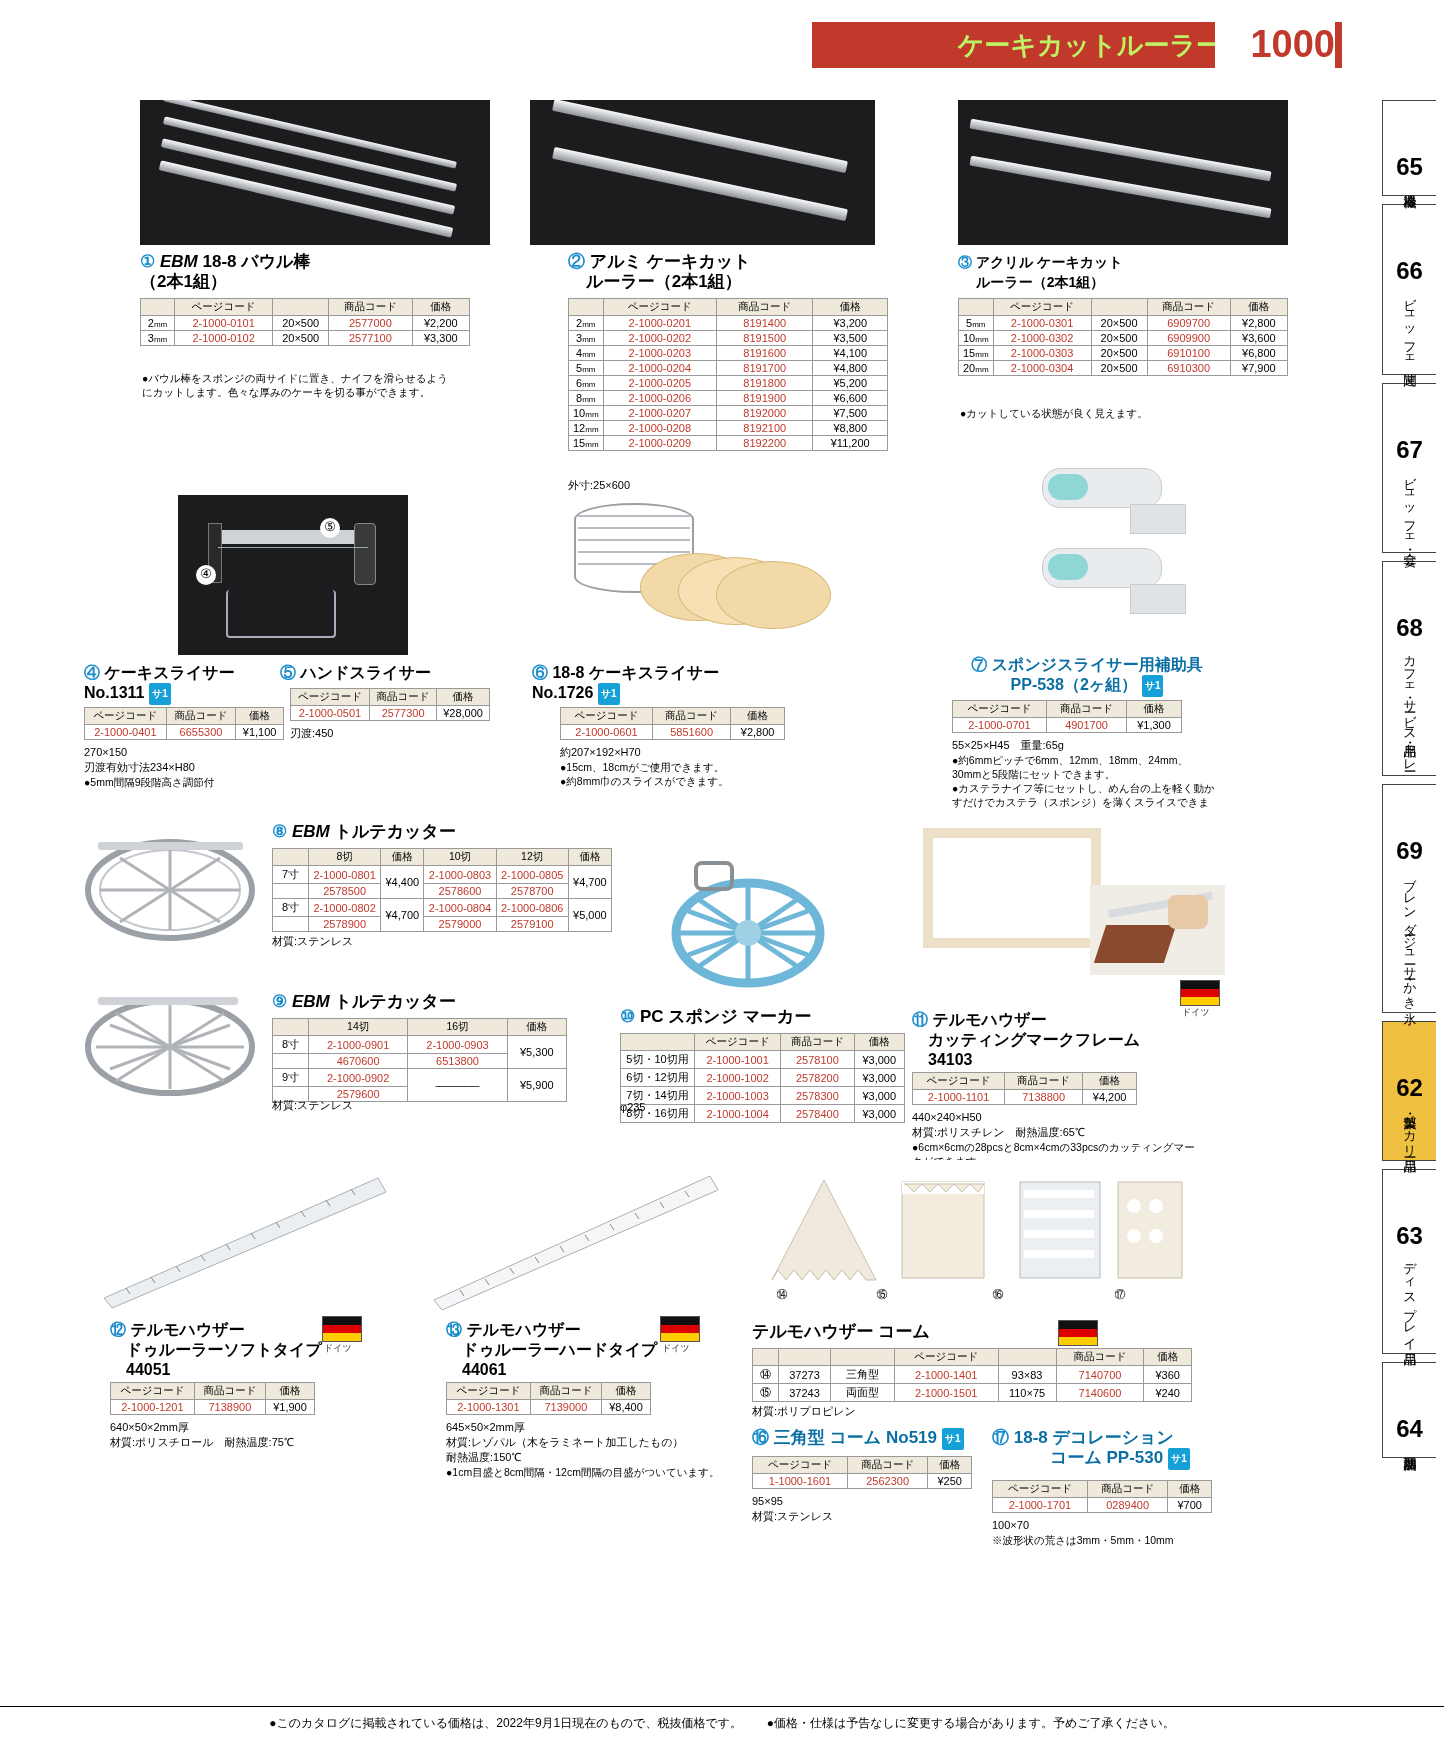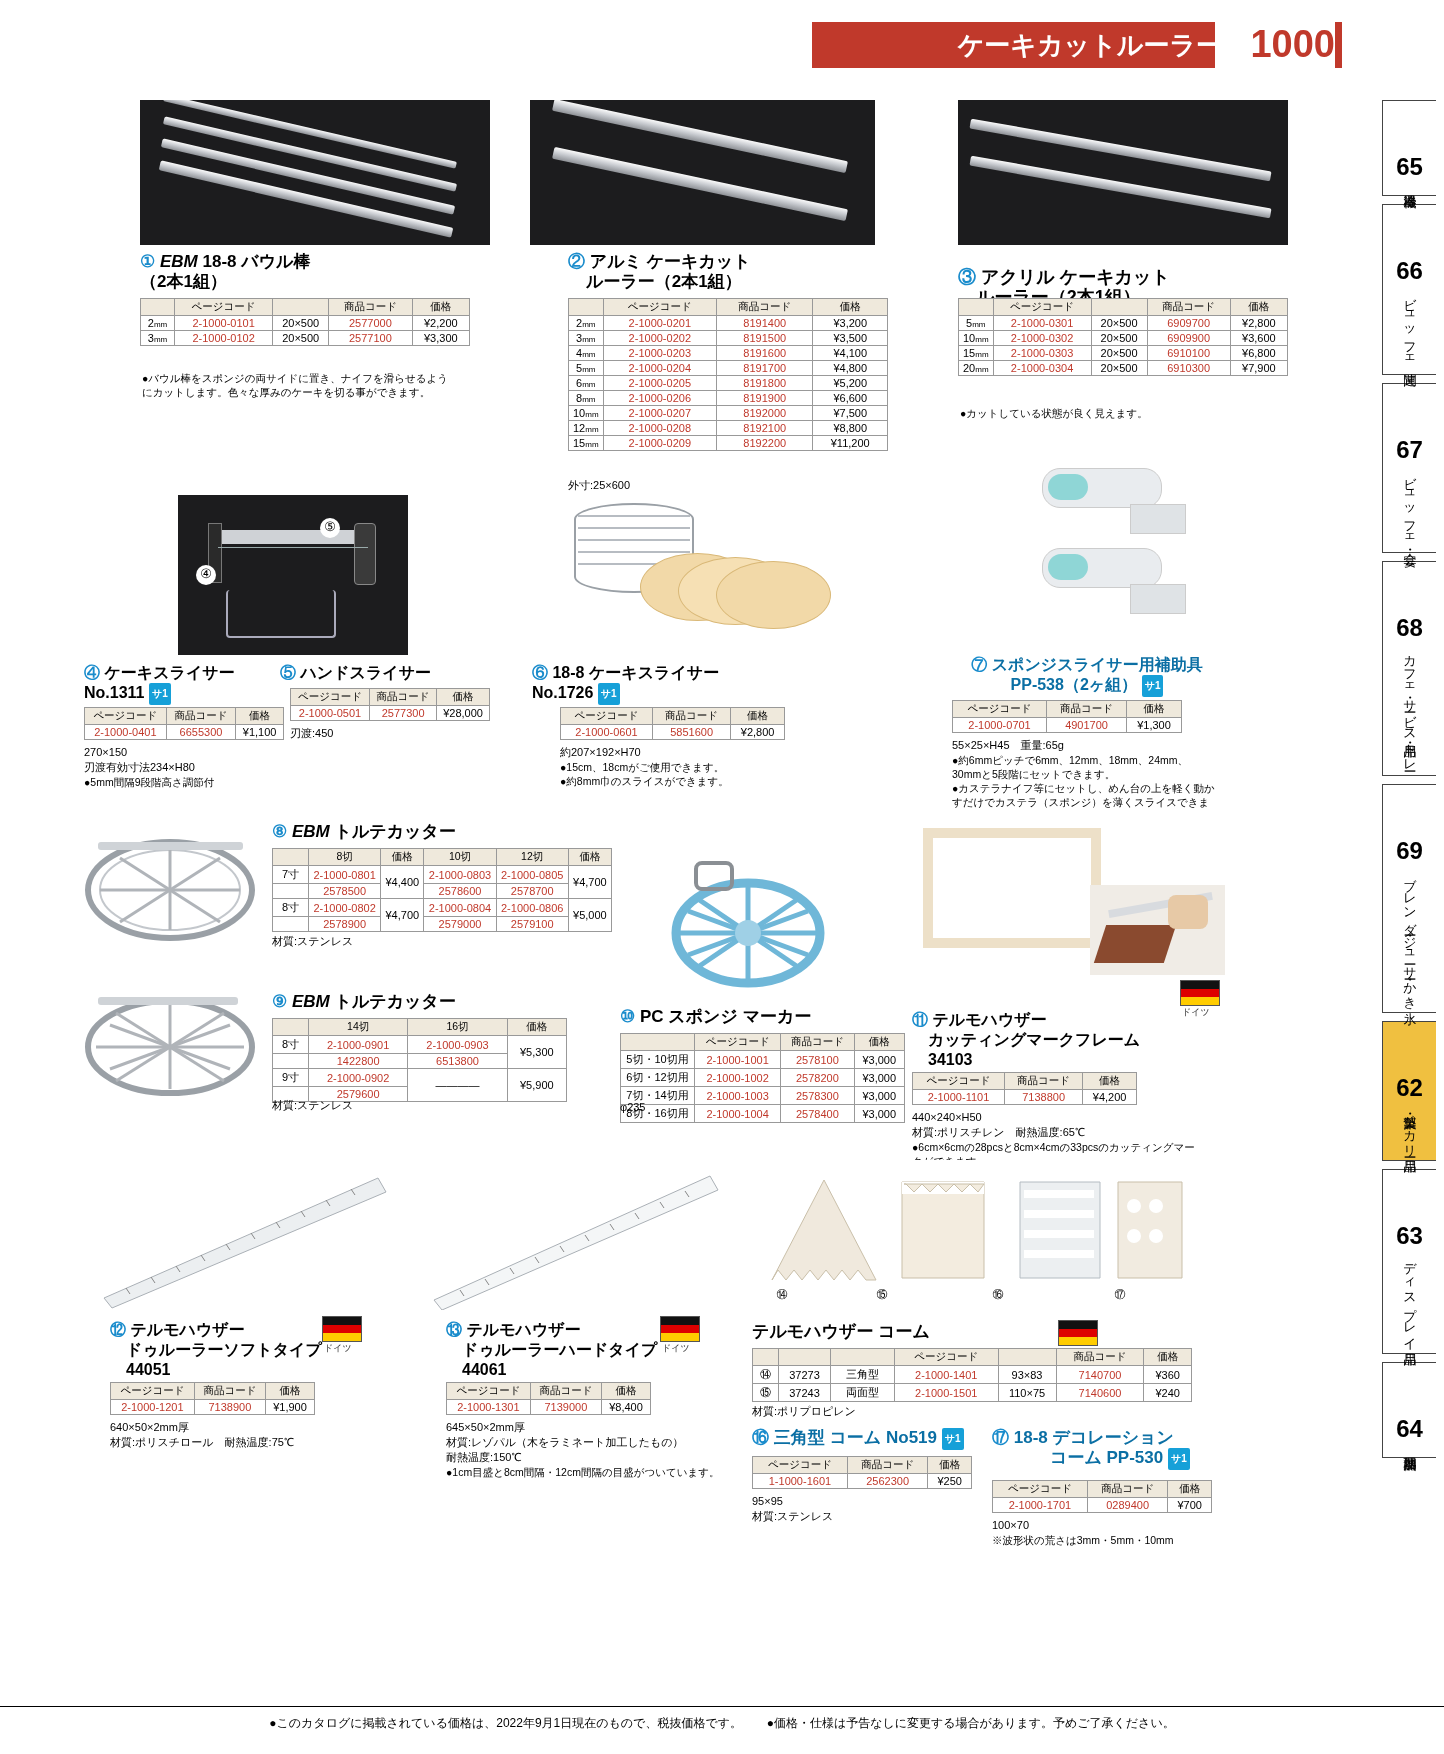--- a/index.html
+++ b/index.html
@@ -16,21 +16,21 @@
   .header { position:absolute; left:0; top:0; width:1444px; height:88px; }
   .hdr-note {
     position:absolute; left:60px; top:14px; width:455px; height:62px;
     border-right:2px solid #000;
     font-size:19px; line-height:29px; font-weight:bold;
     padding-left:30px; padding-top:2px;
   }
   .hdr-note .red { color:#cc0000; }
   .hdr-title {
     position:absolute; left:812px; top:22px; width:530px; height:46px;
-    background:#c0392b; color:#ffffff; text-align:right;
+    background:#c0392b; color:#bef264; text-align:right;
     font-size:26px; font-weight:bold; line-height:46px; padding-right:120px;
   }
   .hdr-pageno {
     position:absolute; left:1215px; top:18px; width:120px; height:52px;
     color:#c0392b; font-size:38px; font-weight:bold; text-align:right;
     line-height:52px; background:#fff;
   }
   
   .tabs { position:absolute; right:8px; top:100px; width:54px; }
   .tab {
@@ -247,21 +247,21 @@
         <td class="right">¥11,200</td>
       </tr>
 </tbody>
   </table>
 <div class="small" style="position:absolute; left:568px; top:478px;">外寸:25×600</div>
 
 <div class="photo dark" style="left:958px; top:100px; width:330px; height:145px;">
   <div class="bar" style="left:10px; top:45px; width:305px; height:10px; transform:rotate(10deg);"></div>
   <div class="bar" style="left:10px; top:82px; width:305px; height:10px; transform:rotate(10deg);"></div>
 </div>
-<div class="ttl" style="left:958px; top:252px; width:330px; font-size:18px;margin-top:15px;">
+<div class="ttl" style="left:958px; top:252px; width:330px; font-size:14px;">
   <span class="no">③</span>
   <span>アクリル ケーキカット</span><br>
   <span style="padding-left:18px">ルーラー（2本1組）</span>
 </div>
 <table class="t" style="position:absolute; left:958px; top:298px; width:330px;">
   <tbody>
       <tr>
     <th style="width:34px;"></th>
     <th>ページコード</th>
     <th style="width:56px;"></th>
@@ -515,21 +515,21 @@
     <th>価格</th>
   </tr>
   <tr>
     <td>8寸</td>
     <td class="pcode">2-1000-0901</td>
     <td class="pcode">2-1000-0903</td>
     <td rowspan="2" class="right">¥5,300</td>
   </tr>
   <tr>
     <td style="border-top:none"></td>
-    <td class="code">1422800</td>
+    <td class="code">4670600</td>
     <td class="code">6513800</td>
   </tr>
   <tr>
     <td>9寸</td>
     <td class="pcode">2-1000-0902</td>
     <td rowspan="2">————</td>
     <td rowspan="2" class="right">¥5,900</td>
   </tr>
   <tr>
     <td style="border-top:none"></td>

